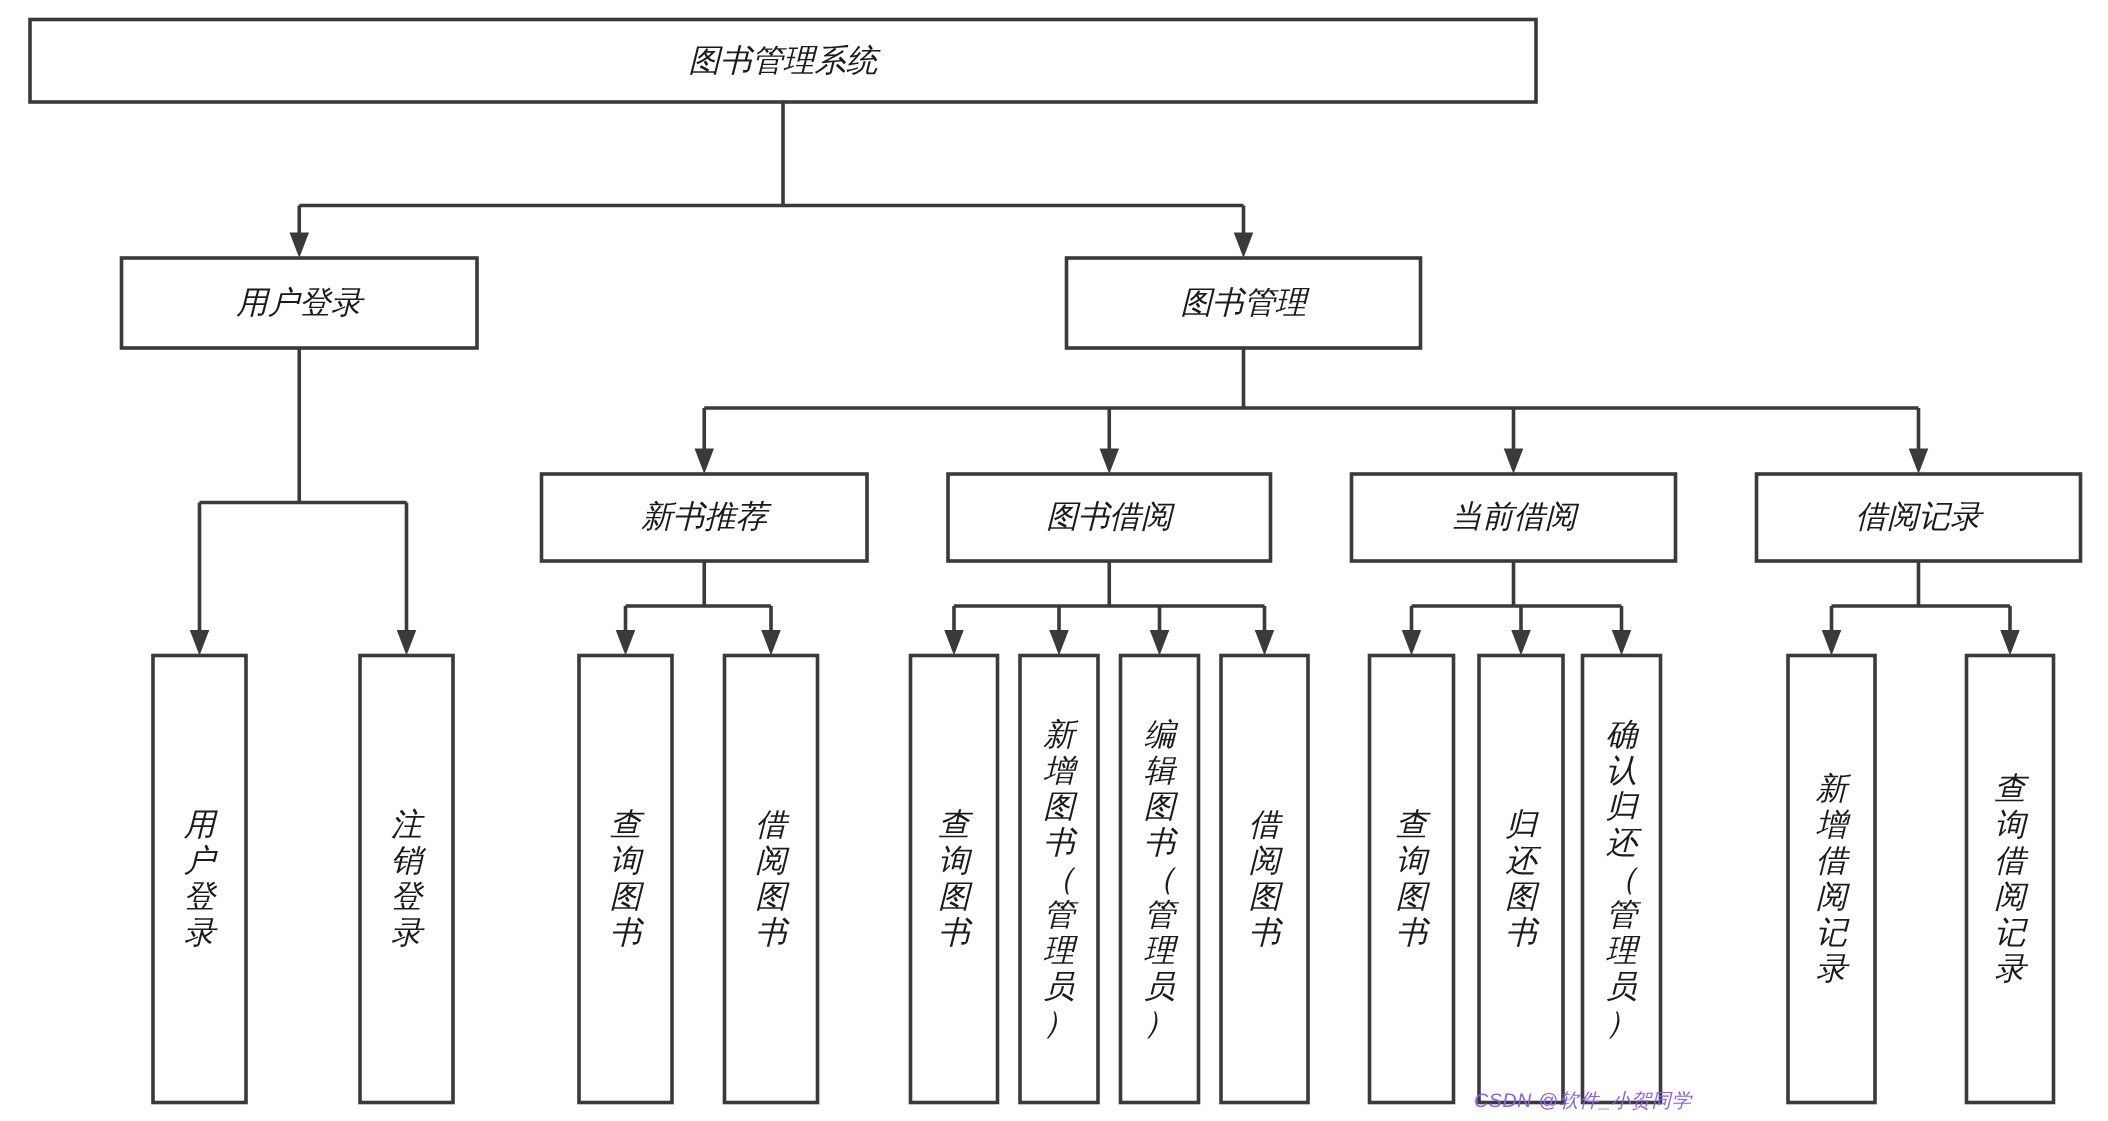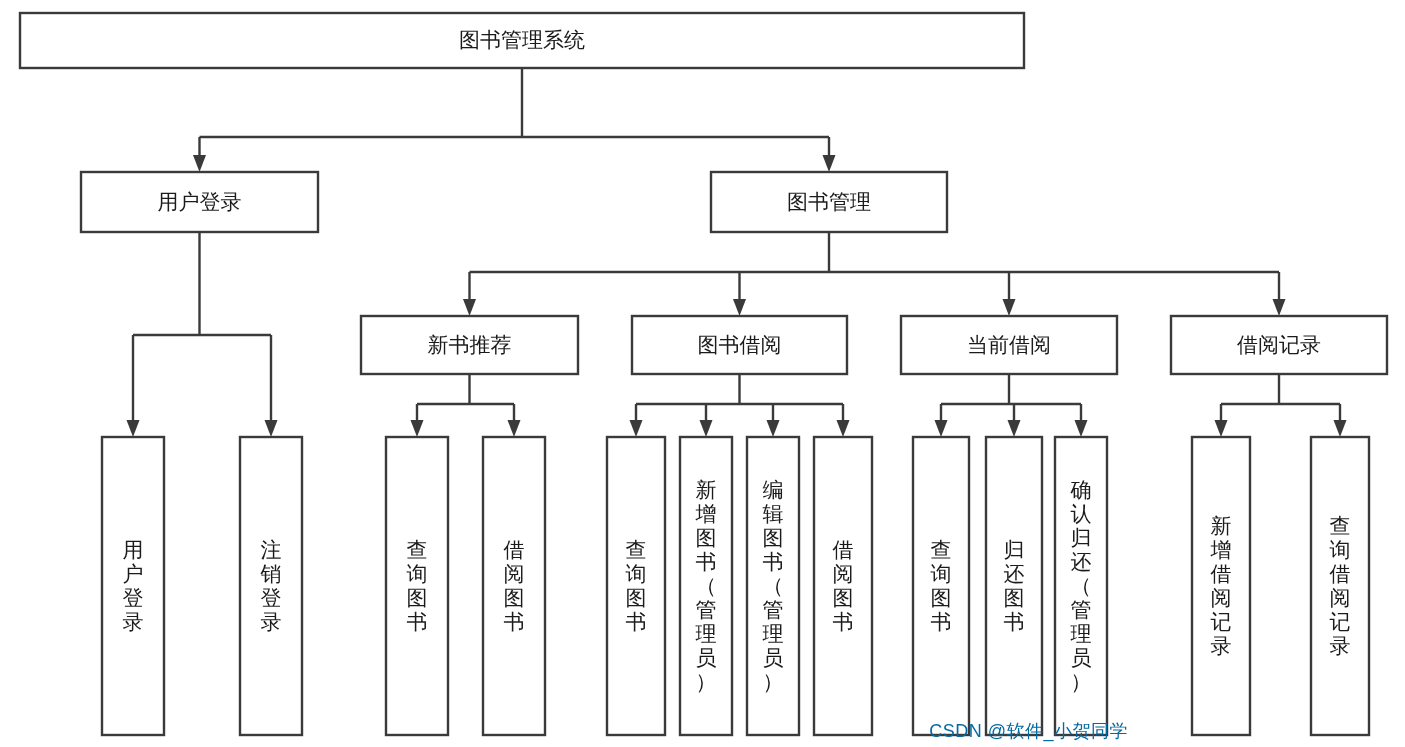--- a/index.html
+++ b/index.html
@@ -12,20 +12,21 @@
     width: 1405px;
     height: 747px;
     font-family: "Liberation Sans", "DejaVu Sans", sans-serif;
     overflow: hidden;
   }
   #diagram-root {
     position: relative;
     width: 1136px;
     height: 747px;
     background: #ffffff;
+    font-style: italic;
   }
   svg.tree-canvas {
     position: absolute;
     left: 0;
     top: 0;
     width: 1405px;
     height: 747px;
     display: block;
   }
   .node-box {
@@ -54,22 +55,22 @@
     font-family: "Liberation Sans", "DejaVu Sans", sans-serif;
     font-size: 21px;
     fill: #1b1b1b;
     text-anchor: middle;
   }
   .watermark-text {
     position: absolute;
     right: 8px;
     bottom: 4px;
     font-family: "Liberation Sans", "DejaVu Sans", sans-serif;
-    font-size: 18px;
-    color: #0369a1;
+    font-size: 13px;
+    color: #8b5cf6;
     letter-spacing: 0.5px;
     white-space: nowrap;
     user-select: none;
   }
 </style>
 </head>
 <body>
 
 <div id="diagram-root">
   <svg class="tree-canvas" viewBox="0 0 1405 747">

